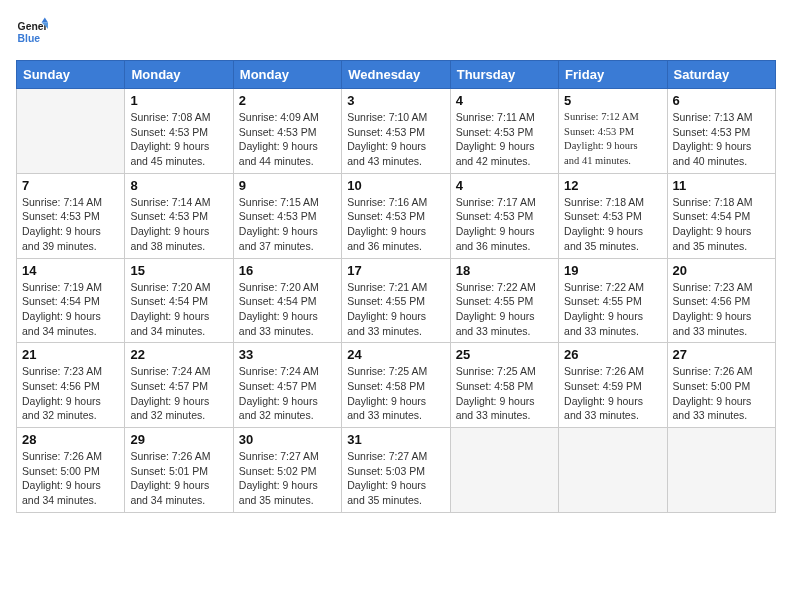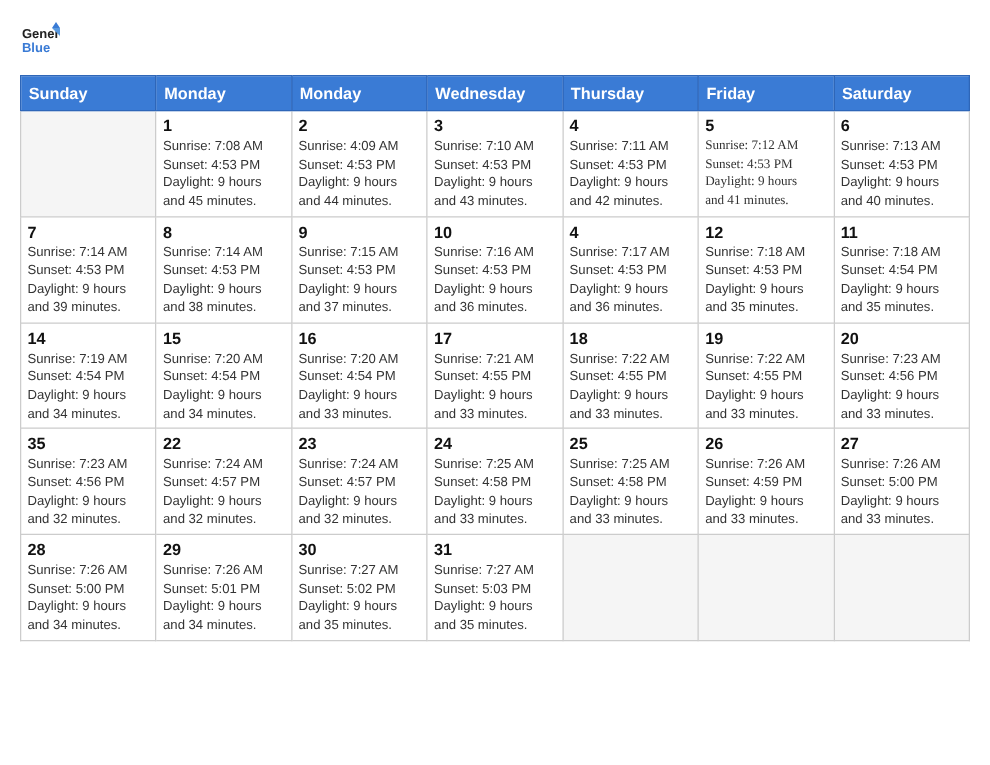--- a/index.html
+++ b/index.html
@@ -248,35 +248,35 @@
         <td>
           <div class="day-num">20</div>
           <div class="day-info" style="white-space: pre-line;">Sunrise: 7:23 AM
 Sunset: 4:56 PM
 Daylight: 9 hours
 and 33 minutes.</div>
         </td>
       </tr>
       <tr>
         <td>
-          <div class="day-num">35</div>
+          <div class="day-num">21</div>
           <div class="day-info" style="white-space: pre-line;">Sunrise: 7:23 AM
 Sunset: 4:56 PM
 Daylight: 9 hours
 and 32 minutes.</div>
         </td>
         <td>
           <div class="day-num">22</div>
           <div class="day-info" style="white-space: pre-line;">Sunrise: 7:24 AM
 Sunset: 4:57 PM
 Daylight: 9 hours
 and 32 minutes.</div>
         </td>
         <td>
-          <div class="day-num">23</div>
+          <div class="day-num">33</div>
           <div class="day-info" style="white-space: pre-line;">Sunrise: 7:24 AM
 Sunset: 4:57 PM
 Daylight: 9 hours
 and 32 minutes.</div>
         </td>
         <td>
           <div class="day-num">24</div>
           <div class="day-info" style="white-space: pre-line;">Sunrise: 7:25 AM
 Sunset: 4:58 PM
 Daylight: 9 hours

